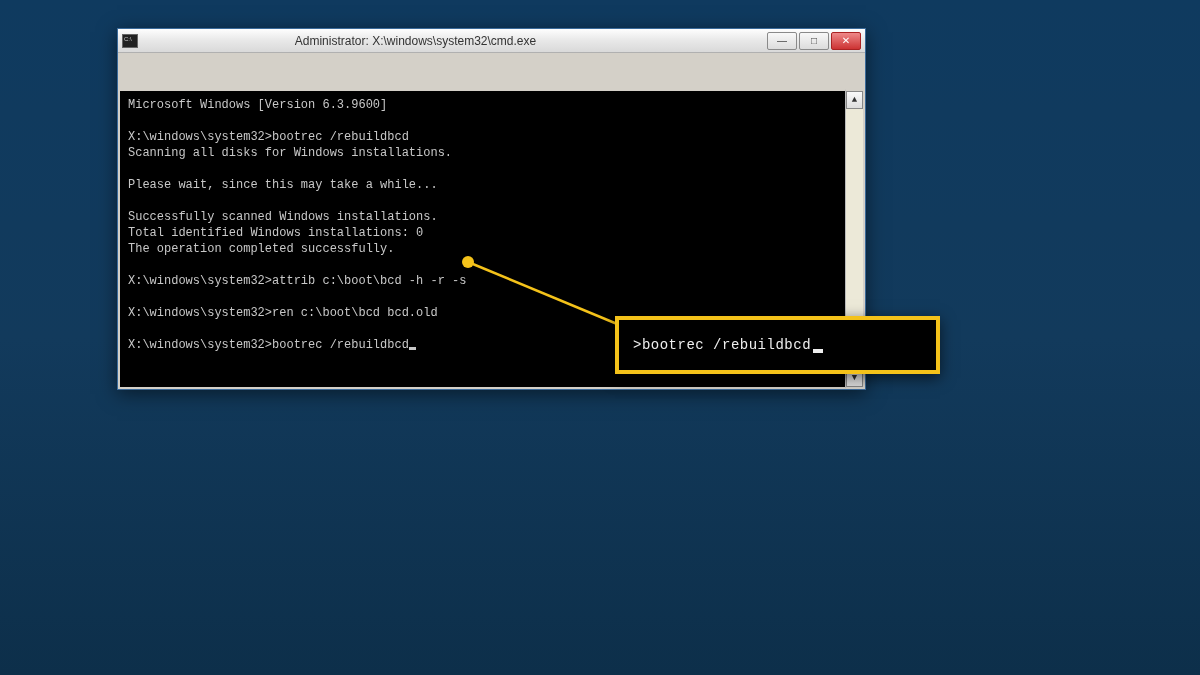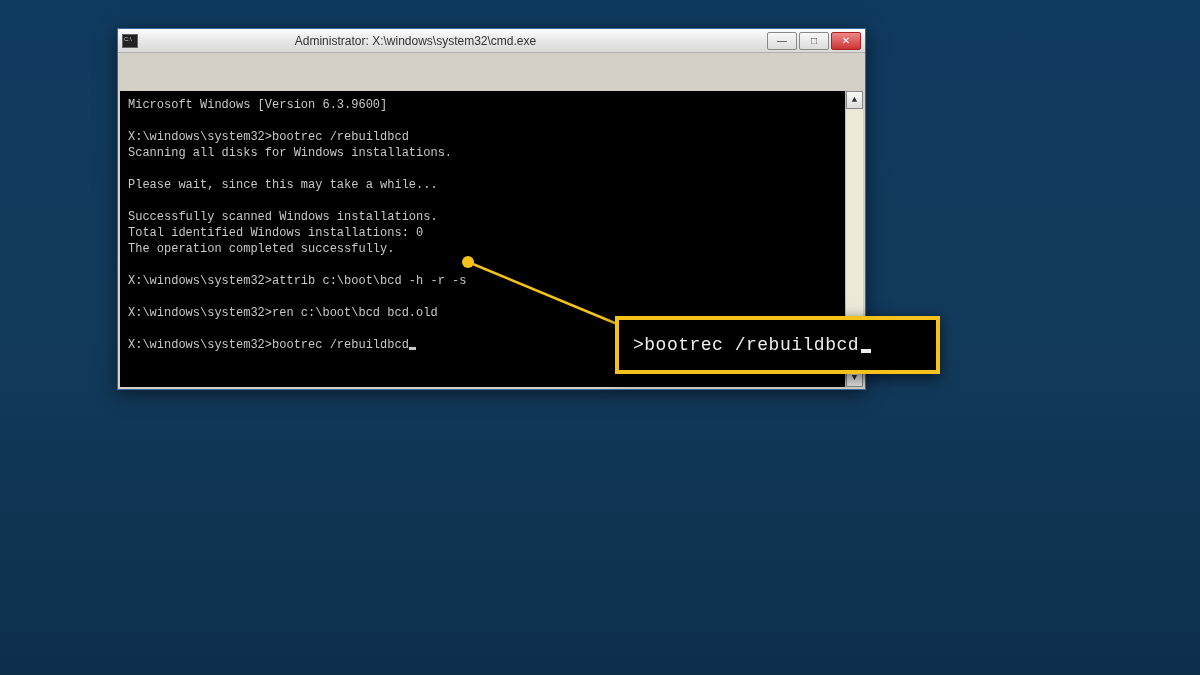--- a/index.html
+++ b/index.html
@@ -133,21 +133,21 @@
       top: 316px;
       width: 325px;
       height: 58px;
       background: #000;
       border: 4px solid #f4c21a;
       box-shadow: 0 4px 14px rgba(0,0,0,0.6);
       display: flex;
       align-items: center;
       padding: 0 14px;
       font-family: "Consolas", "Courier New", monospace;
-      font-size: 18px;
+      font-size: 14px;
       color: #eee;
       letter-spacing: 0.5px;
     }
     .callout .cursor2 {
       display: inline-block;
       width: 10px;
       height: 4px;
       background: #eee;
       margin-left: 2px;
       position: relative;

